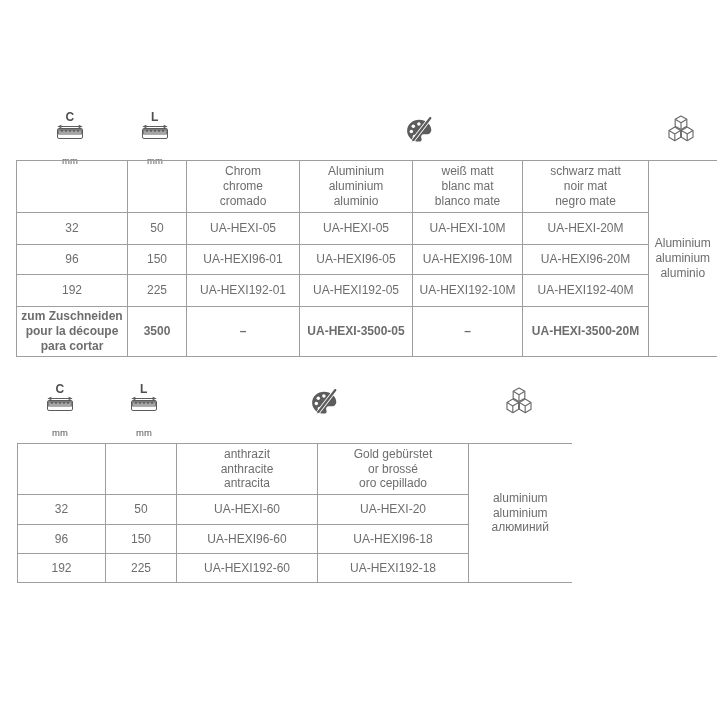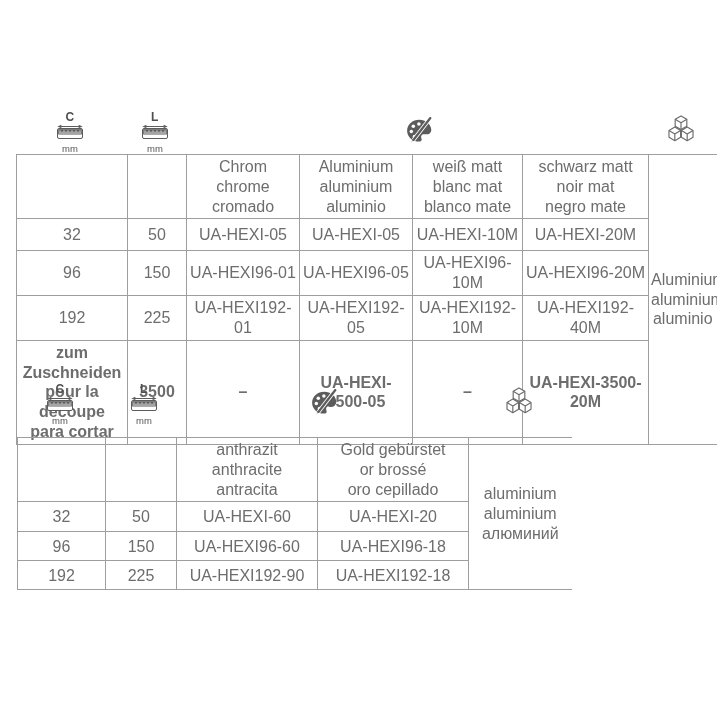--- a/index.html
+++ b/index.html
@@ -14,30 +14,31 @@
   .icon-row { position: absolute; left: 0; width: 723px; height: 44px; }
   .dim-icon {
     position: absolute; top: 0; width: 44px;
     display: flex; flex-direction: column; align-items: center;
     transform: translateX(-50%);
     color: #4f4f4f;
   }
   .dim-letter { font-size: 12px; font-weight: bold; line-height: 1; letter-spacing: .5px; }
   .dim-arrow  { display: block; margin-top: 1px; }
   .dim-ruler  { display: block; margin-top: -1px; }
-  .dim-unit   { font-size: 9.5px; line-height: 1; margin-top: 5px; color: #555; }
+  .dim-unit   { font-size: 9.5px; line-height: 1; margin-top: 17px; color: #555; }
   .icon-abs   { position: absolute; transform: translateX(-50%); }
 
   
   .spec-table {
     position: absolute;
     border-collapse: collapse;
     table-layout: fixed;
     color: #6d6d6d;
-    font-size: 16px;
+    font-size: 12px;
+    margin-top: 6px;
   }
   .spec-table td {
     border: 1px solid #9e9e9e;
     text-align: center;
     vertical-align: middle;
     white-space: pre-line;
     line-height: 1.24;
     padding: 2px 2px;
     overflow: hidden;
   }
@@ -243,19 +244,19 @@
       </tr>
       <tr class="h29">
         <td>96</td>
         <td>150</td>
         <td>UA-HEXI96-60</td>
         <td>UA-HEXI96-18</td>
       </tr>
       <tr class="h29">
         <td>192</td>
         <td>225</td>
-        <td>UA-HEXI192-90</td>
+        <td>UA-HEXI192-60</td>
         <td>UA-HEXI192-18</td>
       </tr>
     </tbody>
   </table>
 
 </div>
 
 </body></html>

